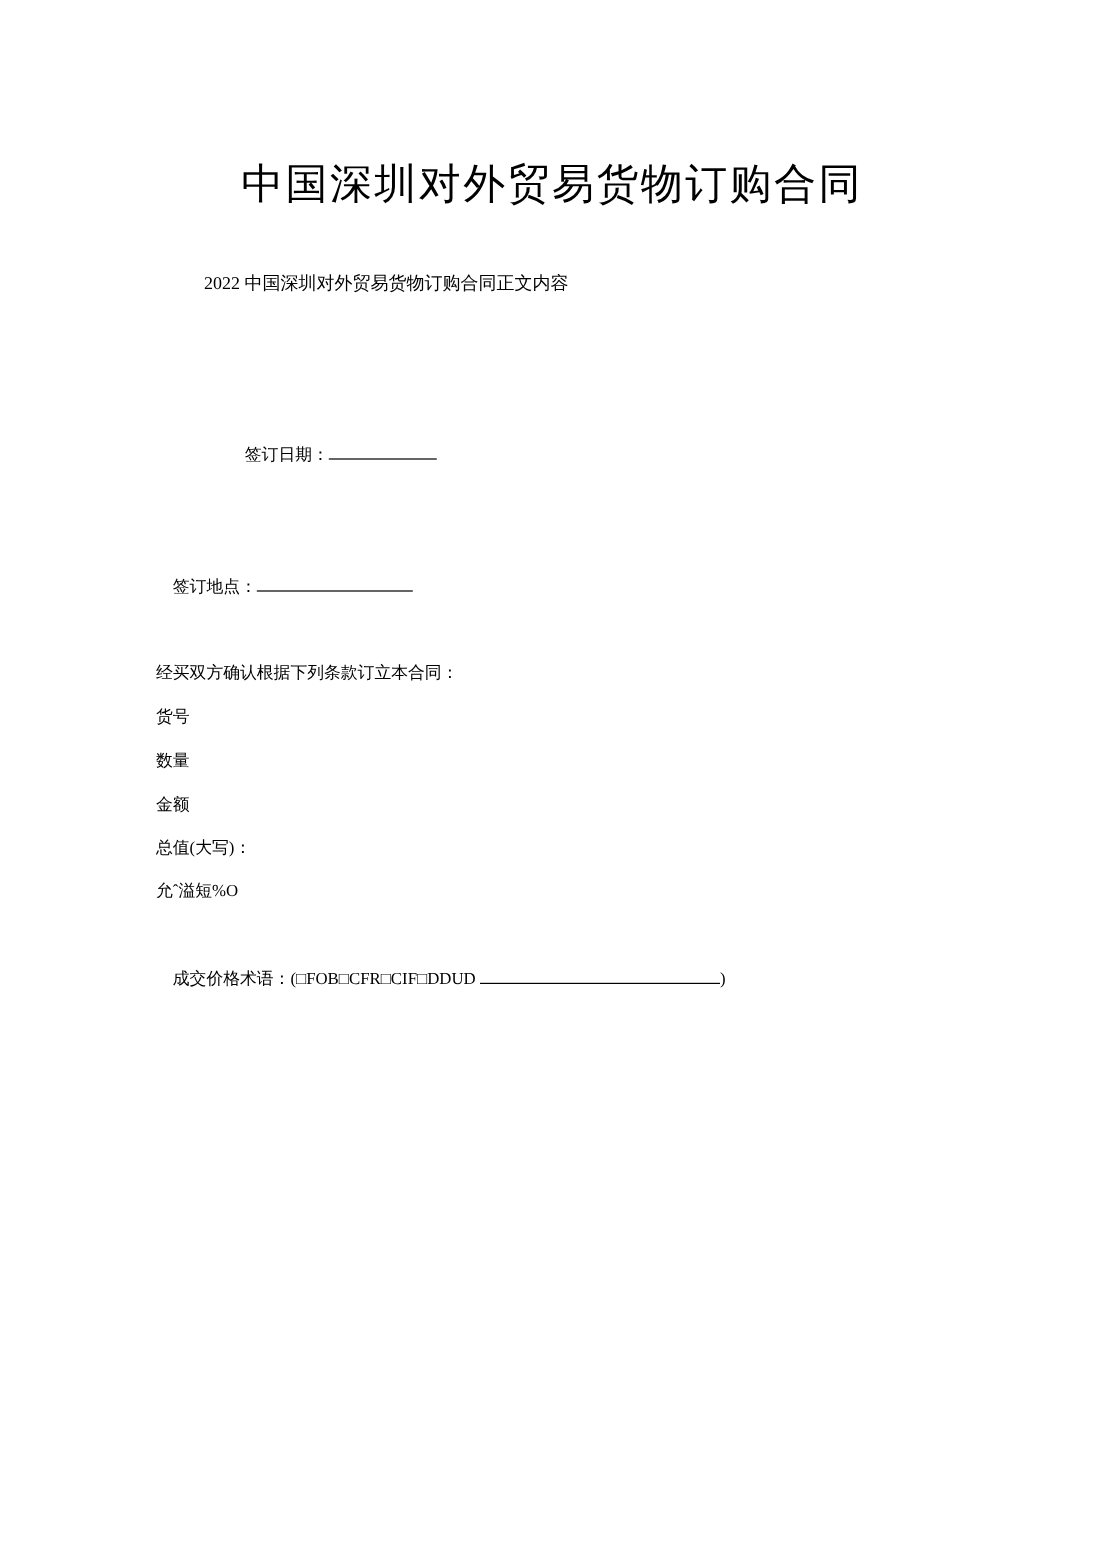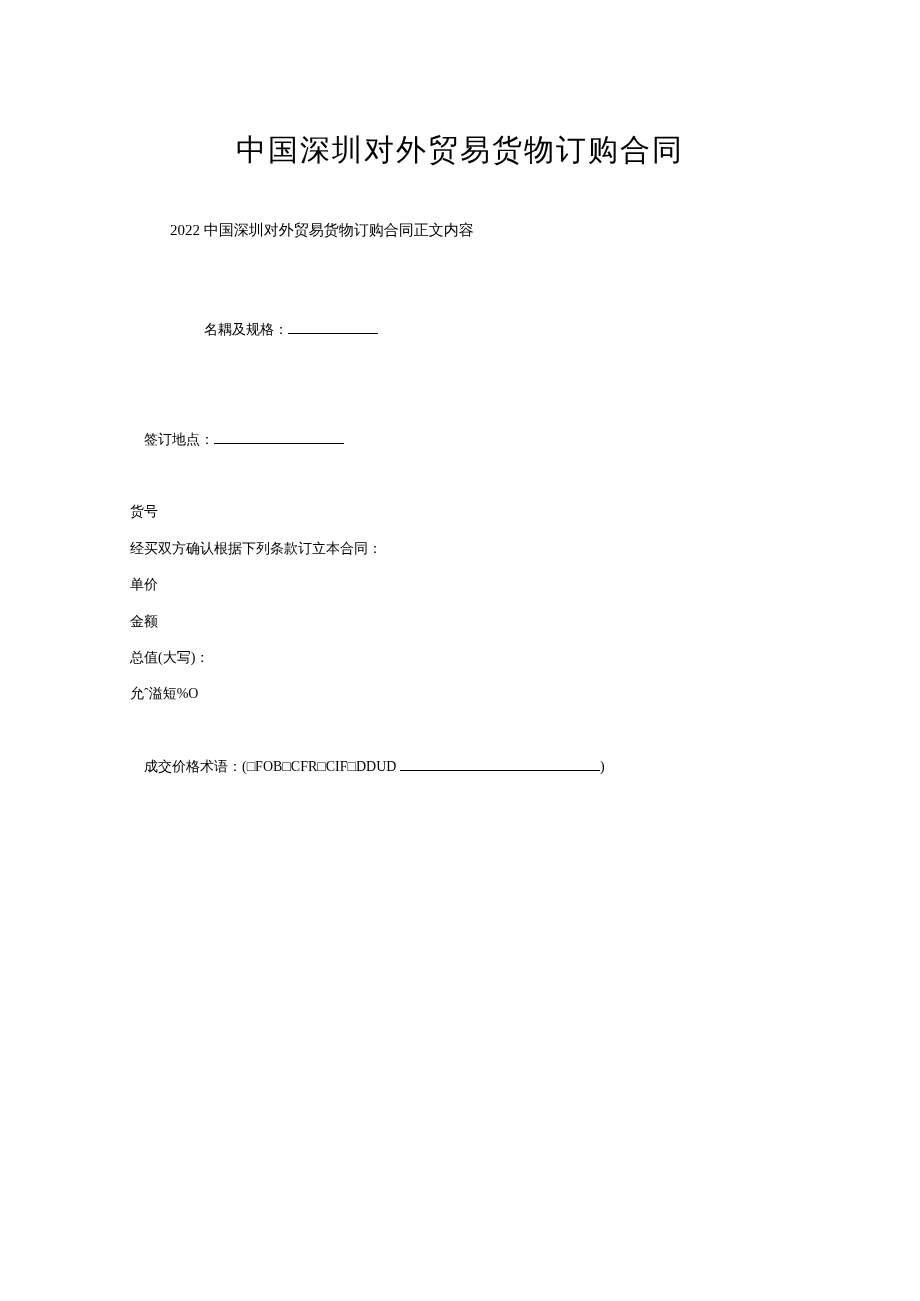--- a/index.html
+++ b/index.html
@@ -9,32 +9,32 @@
     }
     body {
       background: #ffffff;
       font-family: "SimSun", "宋体", serif;
       width: 920px;
       height: 1301px;
       padding: 130px 130px 60px 130px;
       color: #000;
     }
     .title {
-      font-size: 30px;
+      font-size: 35px;
       text-align: center;
       font-weight: normal;
       letter-spacing: 2px;
       margin-bottom: 50px;
       font-family: "SimSun", "宋体", serif;
     }
     .subtitle {
       font-size: 15px;
       text-align: left;
       margin-left: 40px;
-      margin-bottom: 36px;
+      margin-bottom: 80px;
     }
     .content-block {
       font-size: 14px;
       line-height: 2.6;
     }
     .line {
       white-space: pre;
     }
     .indent {
       margin-left: 60px;
@@ -71,38 +71,38 @@
 </head>
 <body>
 
 <h1 class="title">中国深圳对外贸易货物订购合同</h1>
 
 <div class="subtitle">2022 中国深圳对外贸易货物订购合同正文内容</div>
 
 <div class="content-block">
 
   <div class="line indent">
-    <span>名耦及规格：</span><span class="blank-short"></span>
+    <span>签订日期：</span><span class="blank-short"></span>
   </div>
 
 
   <div class="line">
     <span>签订地点：</span><span class="blank-med"></span>
   </div>
 
 
 
+  <div class="line">经买双方确认根据下列条款订立本合同：</div>
+
   <div class="line">货号</div>
-
-  <div class="line">经买双方确认根据下列条款订立本合同：</div>
 
 
 
+  <div class="line">数量</div>
 
-  <div class="line">单价</div>
 
   <div class="line">金额</div>
 
 
   <div class="line">总值(大写)：</div>
 
   <div class="line">允ˆ溢短%O</div>
 
   <div class="line">
     <span>成交价格术语：(□FOB□CFR□CIF□DDUD </span><span class="blank-xlong"></span><span>)</span>

